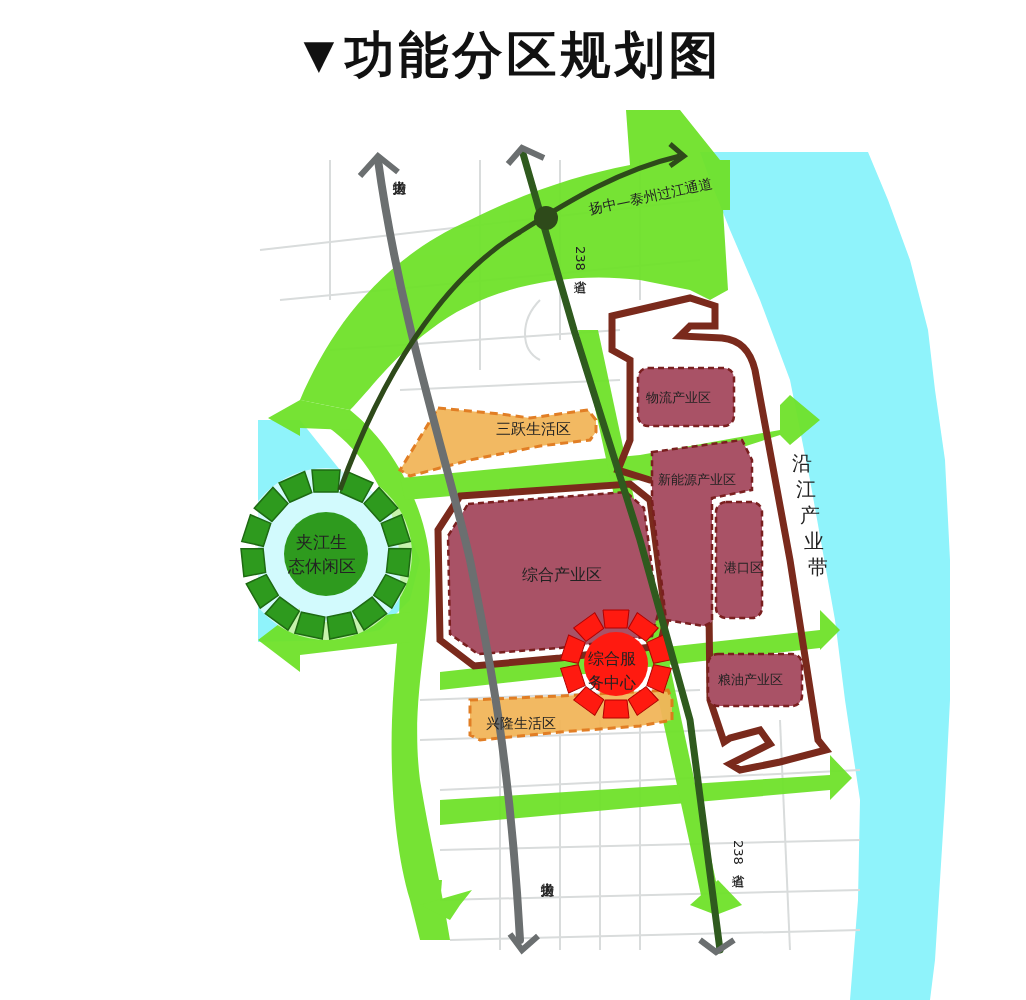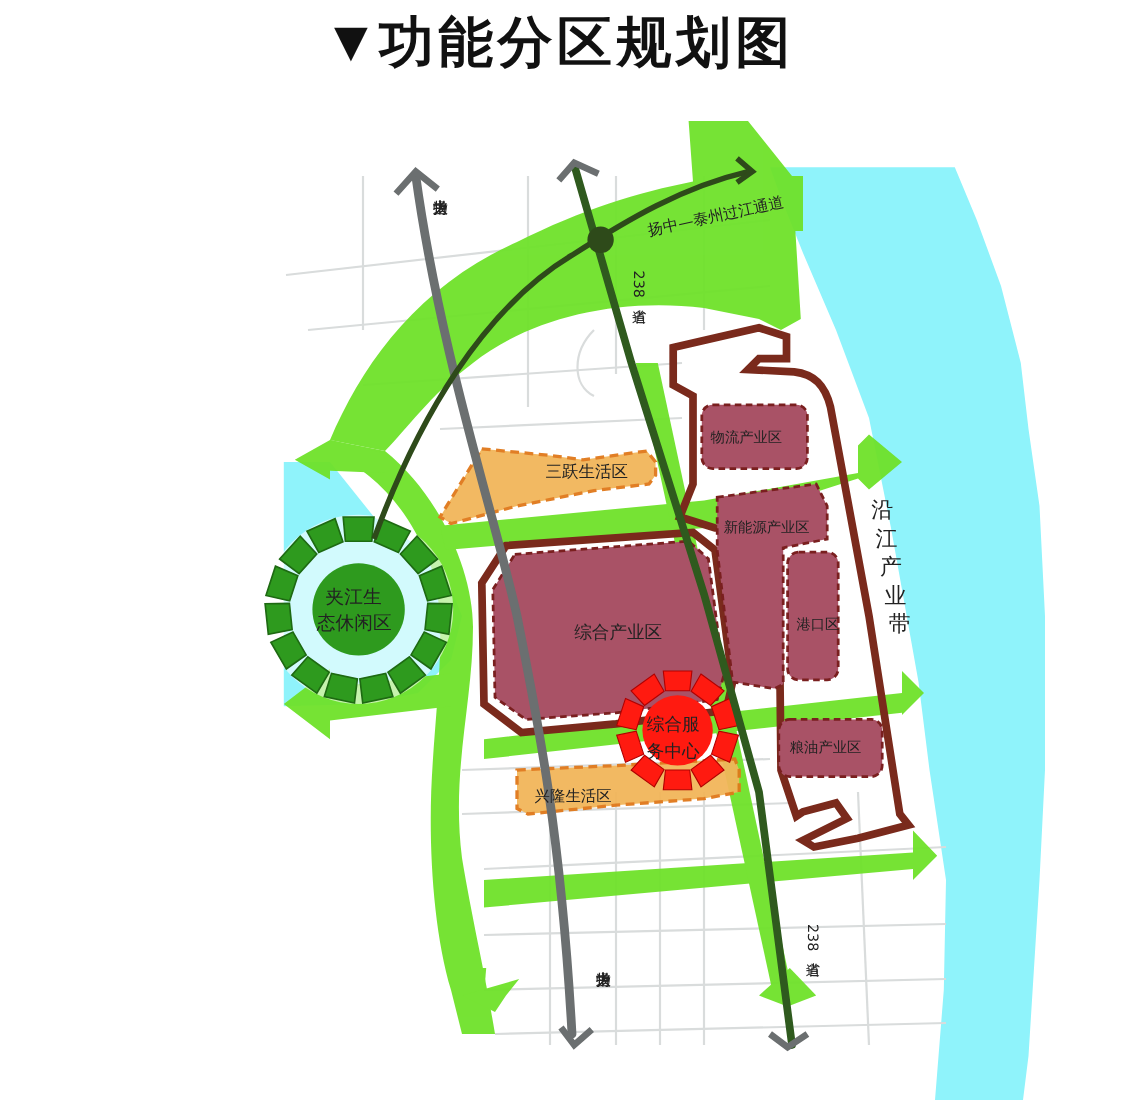--- a/index.html
+++ b/index.html
@@ -1,17 +1,17 @@
 <!DOCTYPE html>
 <html><head>
 <meta charset="utf-8">
 <style>
   html, body { margin: 0; padding: 0; background: #ffffff; }
   body { width: 1026px; height: 1000px; position: relative; overflow: hidden; font-family: "DejaVu Sans", "Liberation Sans", sans-serif; }
-  .title { position: absolute; left: 0; top: 5px; width: 1026px; text-align: center; font-size: 50px; font-weight: bold; color: #111; letter-spacing: 4px; }
+  .title { position: absolute; left: 0; top: 22px; width: 1026px; text-align: center; font-size: 50px; font-weight: bold; color: #111; letter-spacing: 4px; }
   .title .tri { font-size: 40px; margin-right: 6px; vertical-align: 4px; }
   svg { position: absolute; left: 0; top: 0; }
   .lbl { font-family: "DejaVu Sans", sans-serif; fill: #222; }
 </style>
 </head>
 <body>
 
 <div class="title">
   <span class="tri">▼</span><span>功能分区规划图</span>
 </div>

